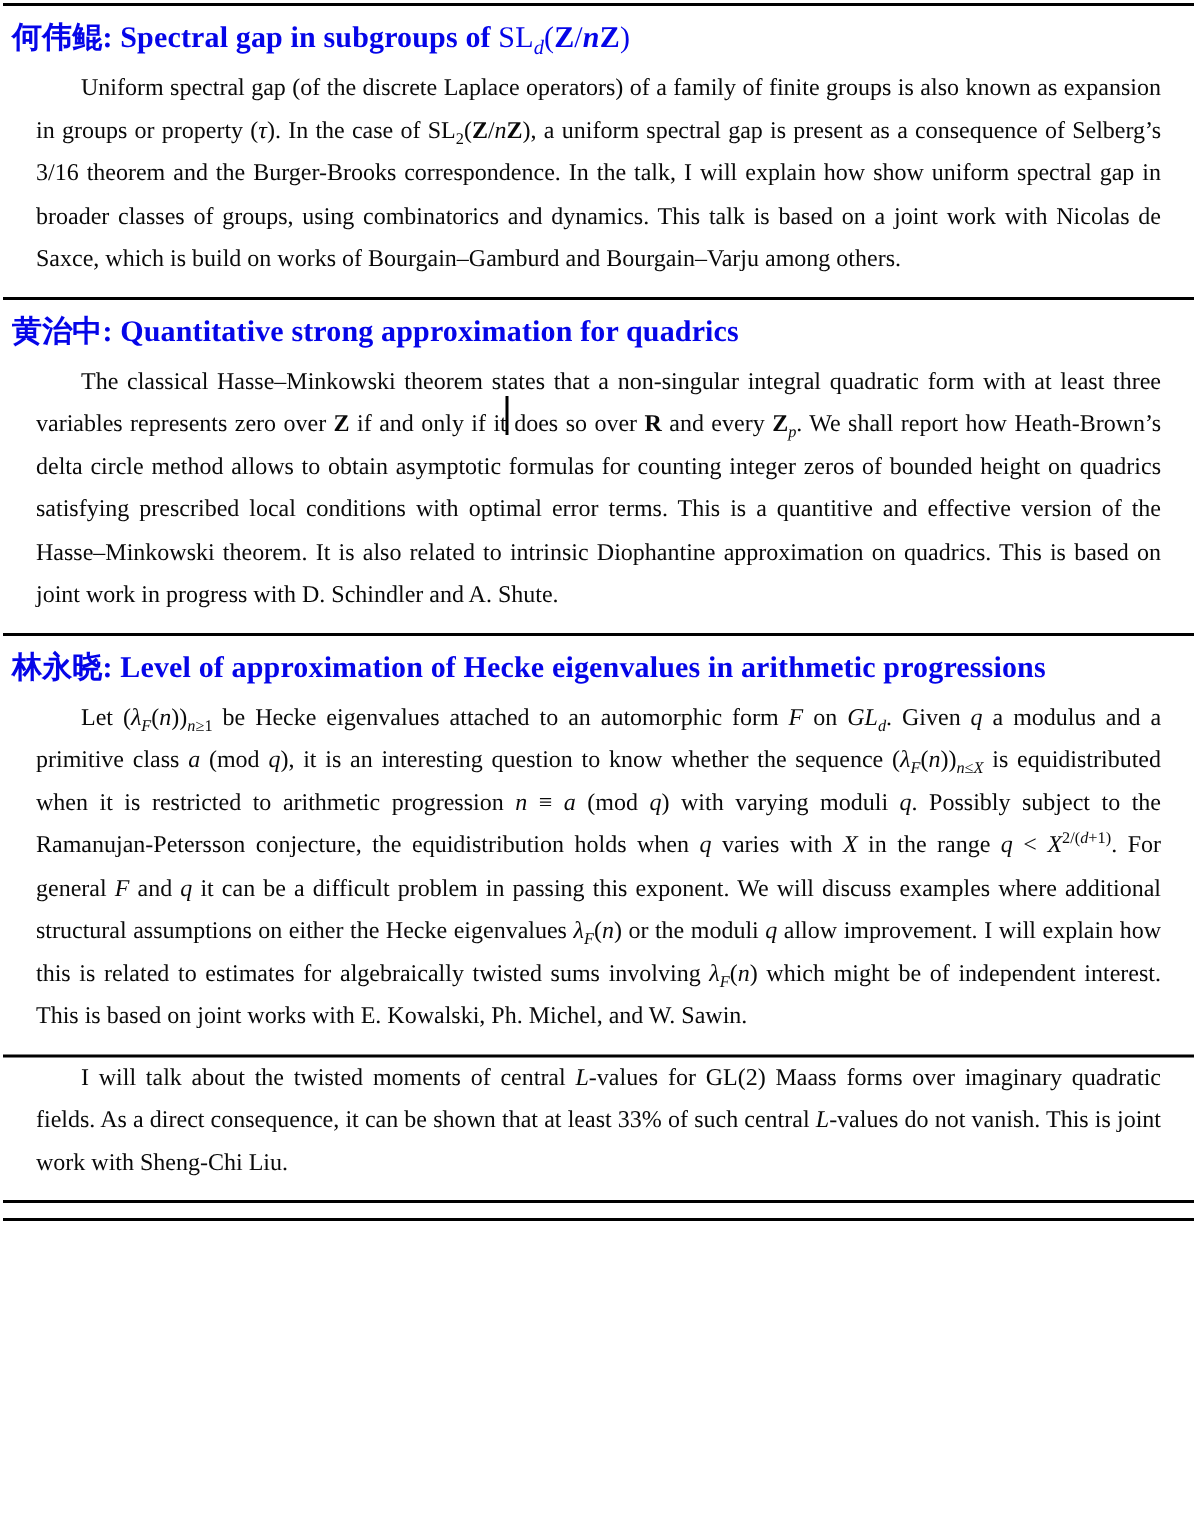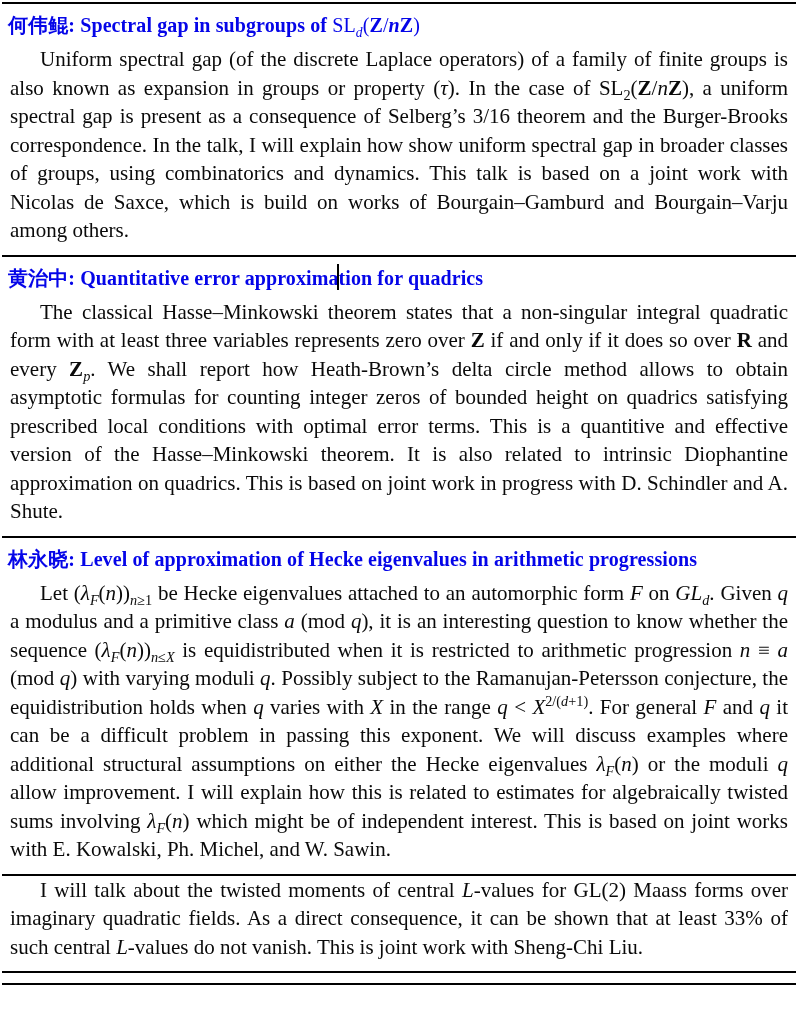--- a/index.html
+++ b/index.html
@@ -31,23 +31,23 @@
     font-weight: bold;
     margin: 8px 8px 6px 8px;
     font-family: "Liberation Serif", serif;
     letter-spacing: 0.1px;
   }
   h2.talk-heading .m,
   p.abstract .m {
     font-weight: normal;
   }
   p.abstract {
-    font-size: 21px;
+    font-size: 16px;
     line-height: 28.5px;
-    margin: 0 10px;
+    margin: 0 24px;
     text-align: justify;
     text-indent: 30px;
   }
   sub, sup {
     font-size: 68%;
     line-height: 0;
   }
   .text-cursor {
     position: absolute;
     left: 337px;
@@ -65,21 +65,21 @@
   <hr class="rule top-rule">
 
   <section>
     <h2 class="talk-heading"><span>何伟鲲</span><span>: </span><span>Spectral gap in subgroups of <span class="m">SL<sub><i>d</i></sub>(<b>Z</b>/<b><i>n</i></b><b>Z</b>)</span></span></h2>
     <p class="abstract">Uniform spectral gap (of the discrete Laplace operators) of a family of finite groups is also known as expansion in groups or property (<i>τ</i>). In the case of SL<sub>2</sub>(<b>Z</b>/<i>n</i><b>Z</b>), a uniform spectral gap is present as a consequence of Selberg’s 3/16 theorem and the Burger-Brooks correspondence. In the talk, I will explain how show uniform spectral gap in broader classes of groups, using combinatorics and dynamics. This talk is based on a joint work with Nicolas de Saxce, which is build on works of Bourgain–Gamburd and Bourgain–Varju among others.</p>
   </section>
 
   <hr class="rule">
 
   <section>
-    <h2 class="talk-heading"><span>黄治中</span><span>: </span><span>Quantitative error approximation for quadrics</span></h2>
+    <h2 class="talk-heading"><span>黄治中</span><span>: </span><span>Quantitative strong approximation for quadrics</span></h2>
     <p class="abstract">The classical Hasse–Minkowski theorem states that a non-singular integral quadratic form with at least three variables represents zero over <b>Z</b> if and only if it does so over <b>R</b> and every <b>Z</b><sub><i>p</i></sub>. We shall report how Heath-Brown’s delta circle method allows to obtain asymptotic formulas for counting integer zeros of bounded height on quadrics satisfying prescribed local conditions with optimal error terms. This is a quantitive and effective version of the Hasse–Minkowski theorem. It is also related to intrinsic Diophantine approximation on quadrics. This is based on joint work in progress with D. Schindler and A. Shute.</p>
   </section>
 
   <hr class="rule">
 
   <section>
     <h2 class="talk-heading"><span>林永晓</span><span>: </span><span>Level of approximation of Hecke eigenvalues in arithmetic progressions</span></h2>
     <p class="abstract">Let (<i>λ<sub>F</sub></i>(<i>n</i>))<sub><i>n</i>≥1</sub> be Hecke eigenvalues attached to an automorphic form <i>F</i> on <i>GL<sub>d</sub></i>. Given <i>q</i> a modulus and a primitive class <i>a</i> (mod <i>q</i>), it is an interesting question to know whether the sequence (<i>λ<sub>F</sub></i>(<i>n</i>))<sub><i>n</i>≤<i>X</i></sub> is equidistributed when it is restricted to arithmetic progression <i>n</i> ≡ <i>a</i> (mod <i>q</i>) with varying moduli <i>q</i>. Possibly subject to the Ramanujan-Petersson conjecture, the equidistribution holds when <i>q</i> varies with <i>X</i> in the range <i>q</i> &lt; <i>X</i><sup>2/(<i>d</i>+1)</sup>. For general <i>F</i> and <i>q</i> it can be a difficult problem in passing this exponent. We will discuss examples where additional structural assumptions on either the Hecke eigenvalues <i>λ<sub>F</sub></i>(<i>n</i>) or the moduli <i>q</i> allow improvement. I will explain how this is related to estimates for algebraically twisted sums involving <i>λ<sub>F</sub></i>(<i>n</i>) which might be of independent interest. This is based on joint works with E. Kowalski, Ph. Michel, and W. Sawin.</p>
   </section>
 

